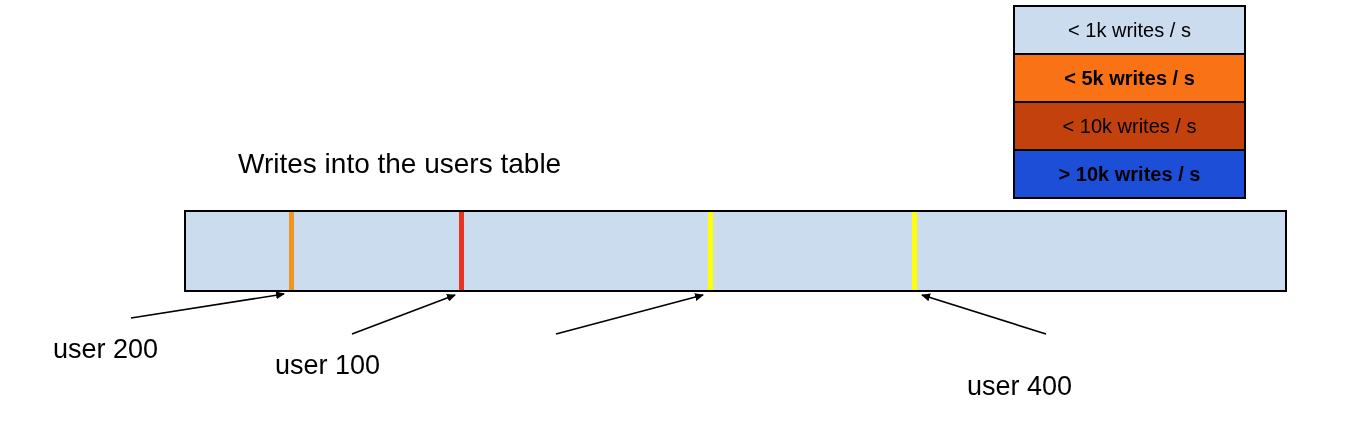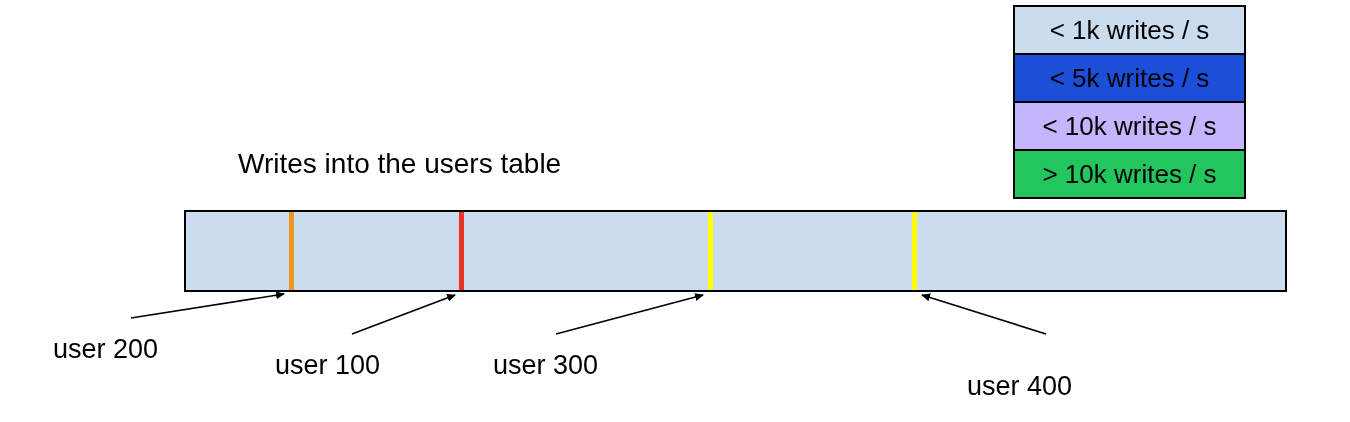--- a/index.html
+++ b/index.html
@@ -34,21 +34,21 @@
     border: 2px solid #000000;
     box-sizing: border-box;
     display: flex;
     flex-direction: column;
   }
   .legend-row {
     flex: 1 1 0;
     display: flex;
     align-items: center;
     justify-content: center;
-    font-size: 26px;
+    font-size: 20px;
     white-space: nowrap;
   }
   .legend-row + .legend-row { border-top: 2px solid #000000; }
   
   .bar {
     position: absolute;
     left: 184px;
     top: 210px;
     width: 1103px;
     height: 82px;
@@ -90,27 +90,27 @@
 <body>
 
 <div class="canvas">
 
   <div class="title">Writes into the users table</div>
 
   <div class="legend">
     <div class="legend-row" style="background-color: rgb(204, 220, 239);">
       <span>&lt; 1k writes / s</span>
     </div>
-    <div class="legend-row" style="background-color: #1d4ed8;">
+    <div class="legend-row" style="background-color: #f97316; font-weight: bold;">
       <span>&lt; 5k writes / s</span>
     </div>
-    <div class="legend-row" style="background-color: #c4b5fd; justify-content: center;">
+    <div class="legend-row" style="background-color: #c2410c; justify-content: center;">
       <span>&lt; 10k writes / s</span>
     </div>
-    <div class="legend-row" style="background-color: #22c55e;">
+    <div class="legend-row" style="background-color: #1d4ed8; font-weight: bold;">
       <span>&gt; 10k writes / s</span>
     </div>
   </div>
 
   <div class="bar" style="background-color: rgb(204, 220, 239);">
     <div class="marker marker-u100" style="background-color: rgb(240, 149, 31);"></div>
     <div class="marker marker-u200" style="background-color: rgb(233, 52, 35);"></div>
     <div class="marker marker-u300" style="background-color: rgb(255, 255, 0);"></div>
     <div class="marker marker-u400" style="background-color: rgb(255, 255, 0);"></div>
   </div>
@@ -122,16 +122,15 @@
       </marker>
     </defs>
     <line x1="131" y1="318" x2="284" y2="294" stroke="#000000" stroke-width="1.6" marker-end="url(#ah)"></line>
     <line x1="352" y1="334" x2="455" y2="295" stroke="#000000" stroke-width="1.6" marker-end="url(#ah)"></line>
     <line x1="556" y1="334" x2="703" y2="295" stroke="#000000" stroke-width="1.6" marker-end="url(#ah)"></line>
     <line x1="1046" y1="334" x2="922" y2="295" stroke="#000000" stroke-width="1.6" marker-end="url(#ah)"></line>
   </svg>
 
   <div class="user-label label-u100">user 200</div>
   <div class="user-label label-u200">user 100</div>
-  <div class="user-label label-u300">user 300</div>
   <div class="user-label label-u400">user 400</div>
 
 </div>
 
 </body></html>

